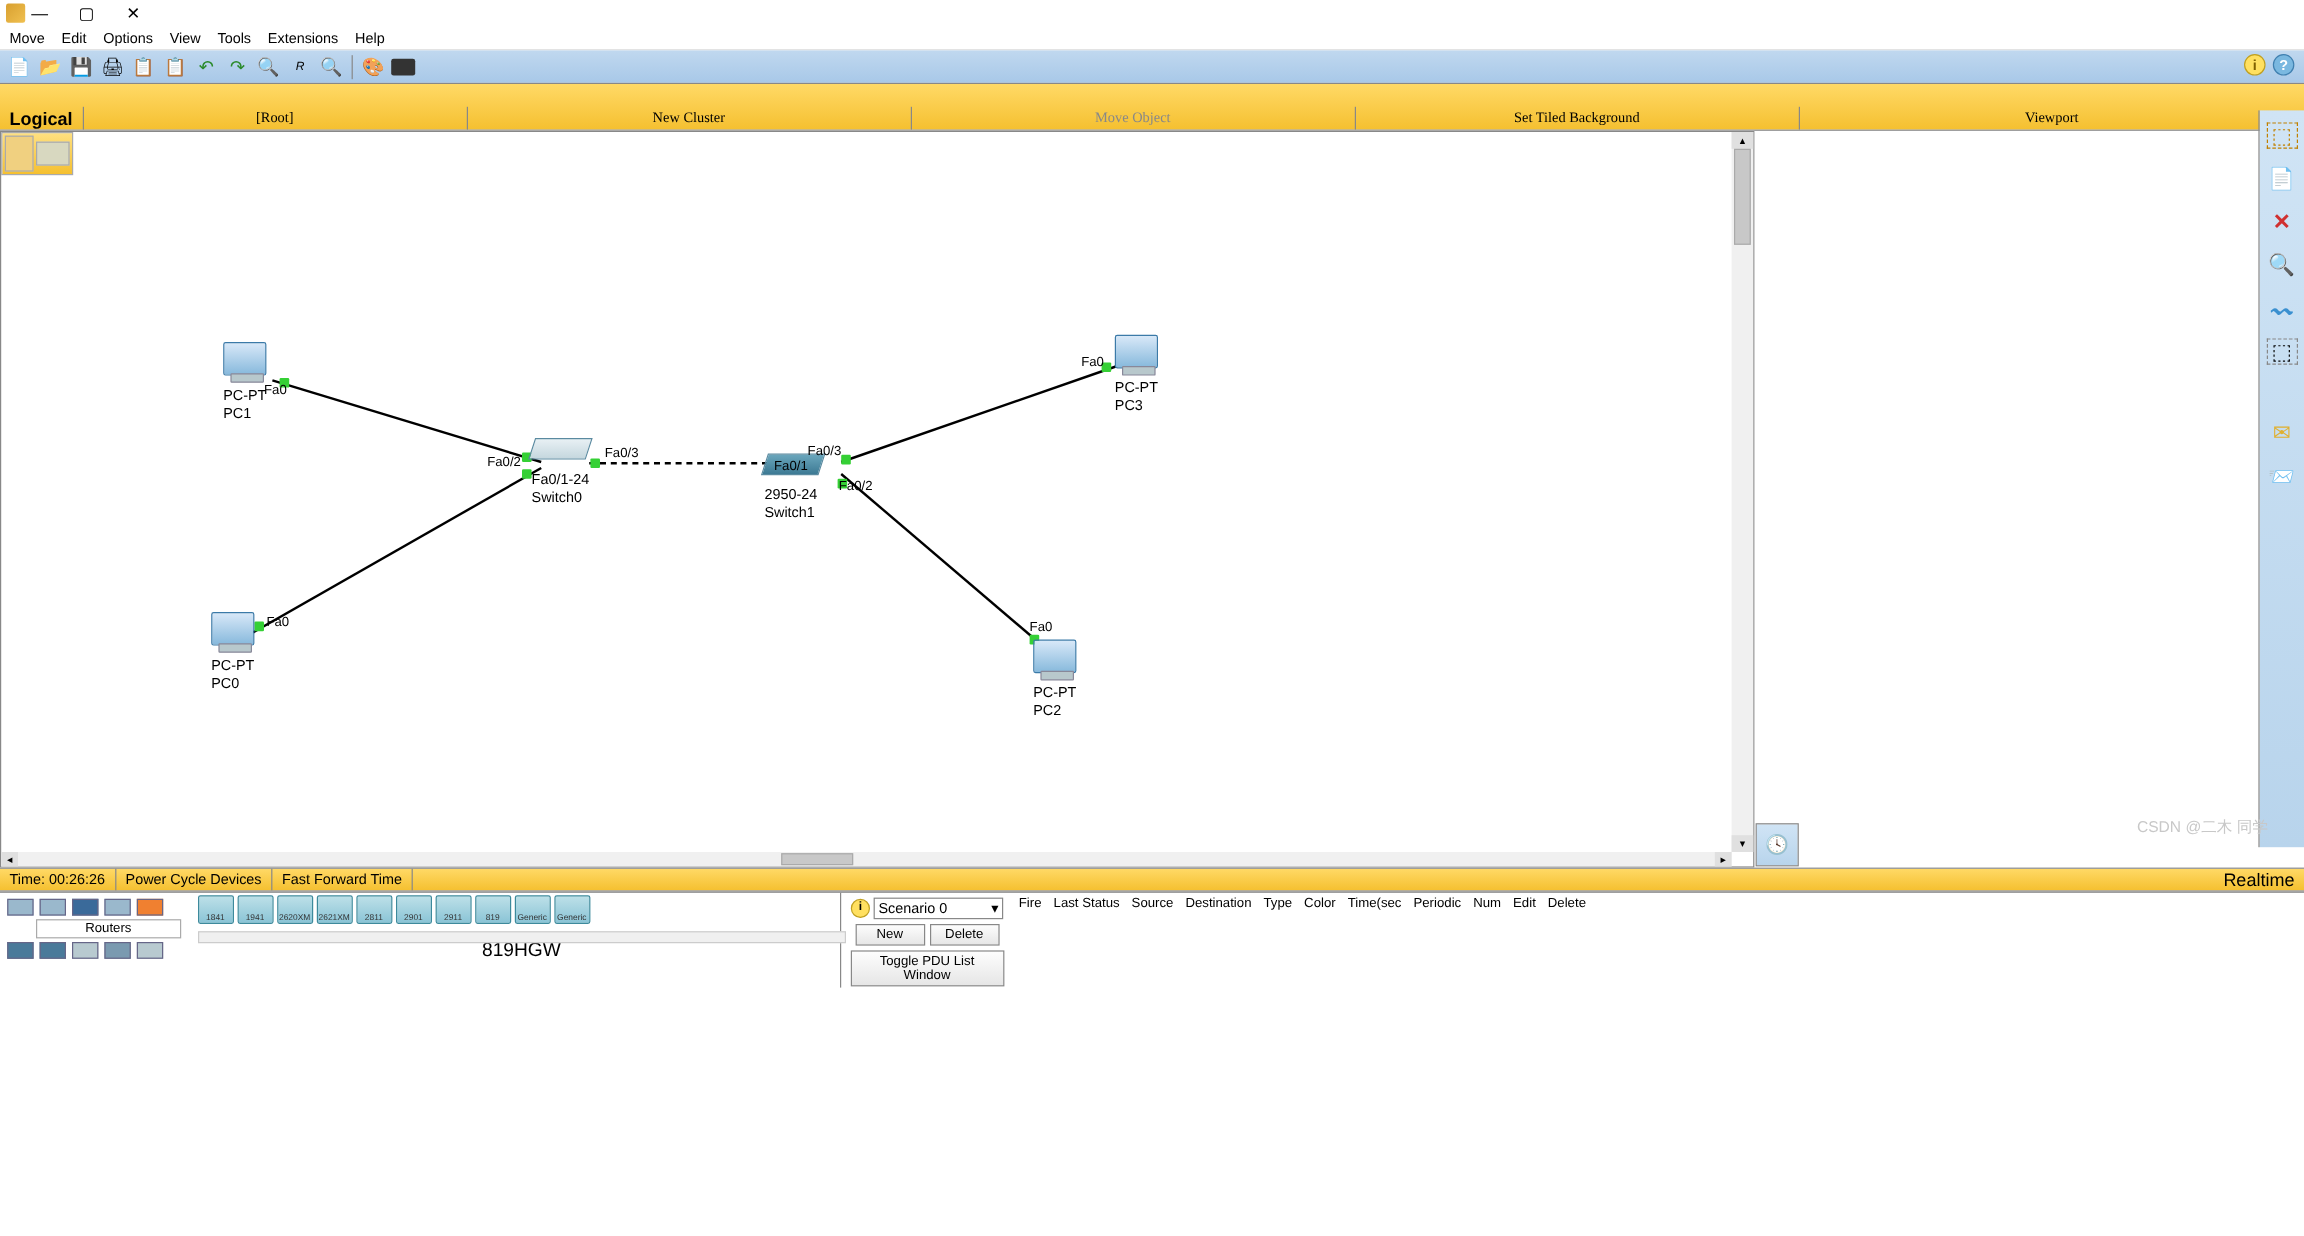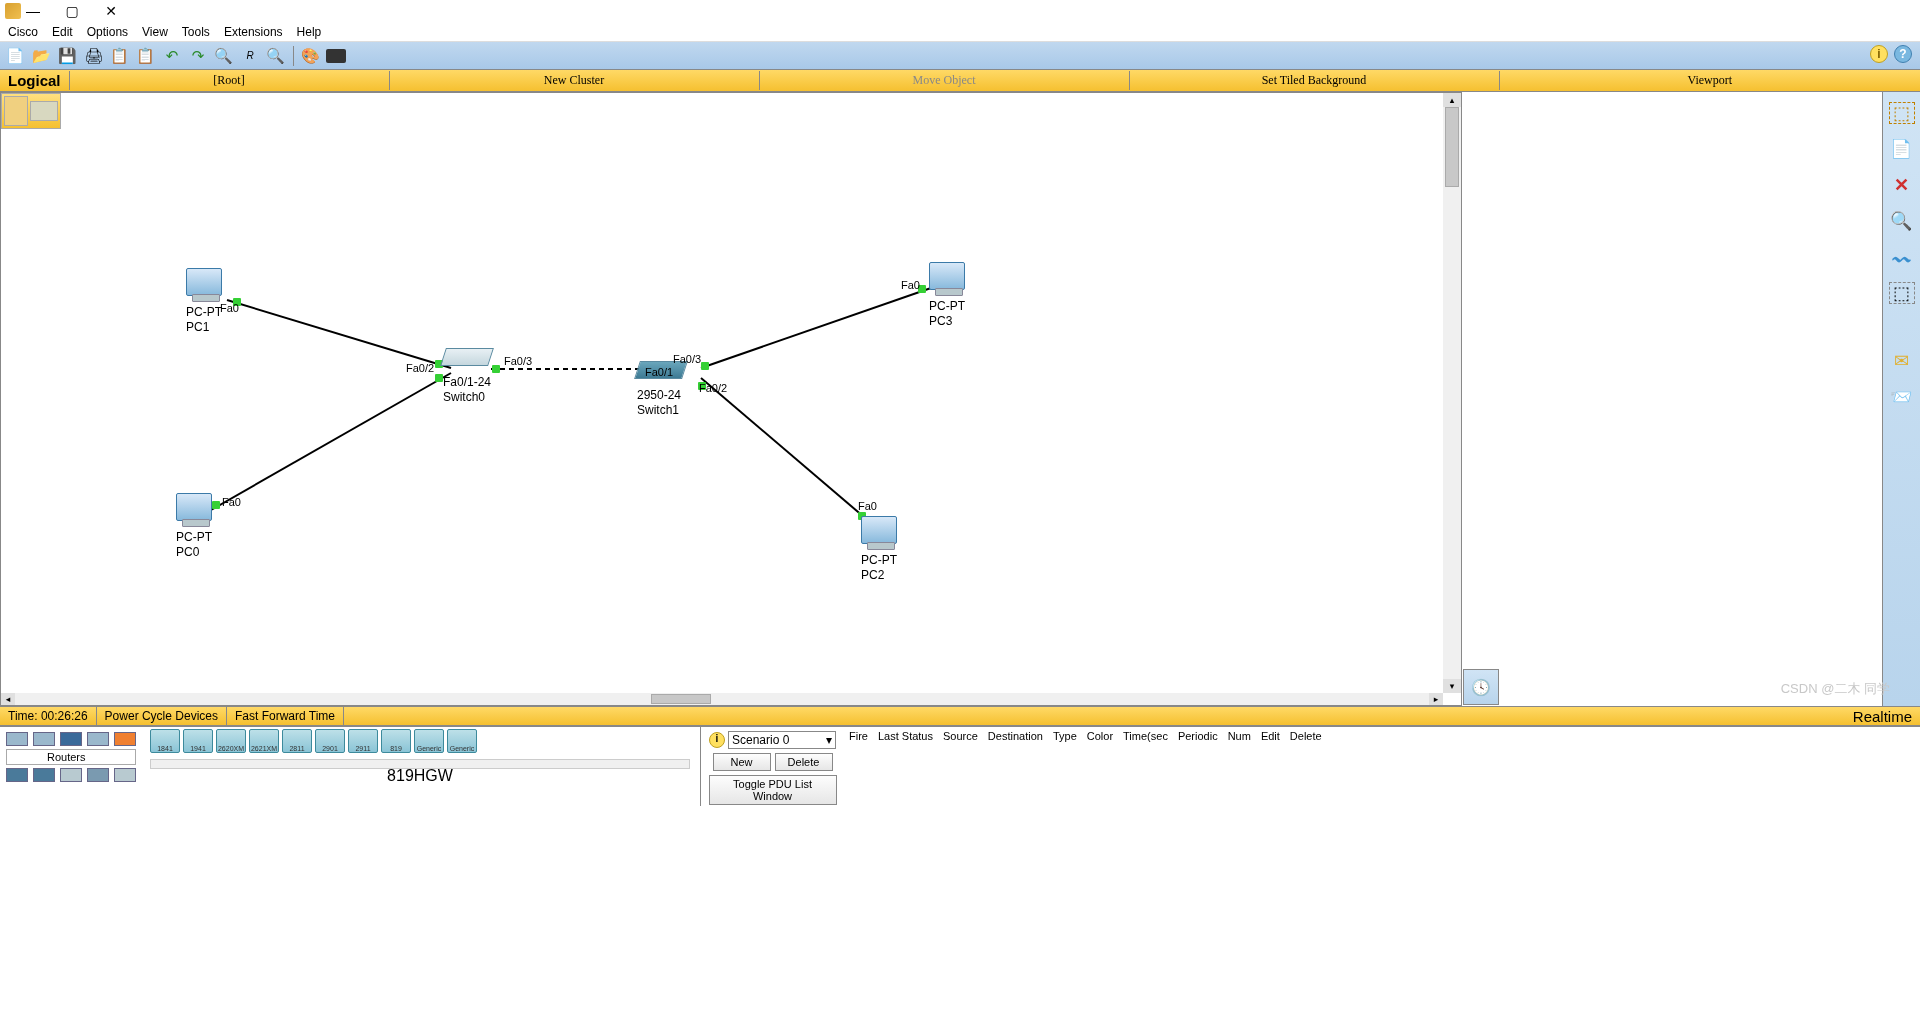--- a/index.html
+++ b/index.html
@@ -7,21 +7,21 @@
 .titlebar { height:22px; background:#fff; display:flex; align-items:center; padding:0 5px; }
 .titlebar-icon { width:16px; height:16px; background:linear-gradient(135deg,#d8a030,#f0c050); border-radius:2px; margin-right:5px; }
 .titlebar-text { flex:1; font-size:12px; }
 .winbtns { display:flex; gap:25px; margin-right:5px; }
 .winbtn { width:14px; height:14px; display:flex; align-items:center; justify-content:center; cursor:pointer; font-size:14px; }
 .menubar { height:20px; background:#fff; display:flex; align-items:center; padding:0 8px; gap:14px; border-bottom:1px solid #ddd; }
 .menubar span { cursor:pointer; }
 .toolbar { height:28px; background:linear-gradient(#c0d8ef,#a8c8e8); display:flex; align-items:center; padding:0 5px; gap:4px; border-bottom:1px solid #888; position:relative; }
 .tbtn { width:22px; height:22px; display:flex; align-items:center; justify-content:center; cursor:pointer; font-size:15px; }
 .tsep { width:1px; height:20px; background:#888; margin:0 2px; }
-.yellowbar { height:22px; background:linear-gradient(#ffd966,#f5c030); display:flex; align-items:center; border-bottom:1px solid #888; }
+.yellowbar { height:39px; background:linear-gradient(#ffd966,#f5c030); display:flex; align-items:flex-end; border-bottom:1px solid #888; }
 .yellowbar-left { font-weight:bold; font-size:15px; padding:0 8px; }
 .yellowbar-cell { border-left:1px solid #888; text-align:center; padding:2px 0;font-family:Liberation Serif, serif; }
 .yellowbar-right { font-weight:normal; font-size:15px; padding:0 8px; text-align:right; }
 .workspace { position:relative; background:#fff; height:614px; border:1px solid #888; }
 .ws-corner { position:absolute; top:0; left:0; width:60px; height:36px; background:linear-gradient(#ffe080,#f5c030); border:1px solid #aaa; display:flex; align-items:center; }
 .ws-corner .a { width:24px; height:30px; background:#f0d080; border:1px solid #aaa; margin:2px; }
 .ws-corner .b { width:28px; height:20px; background:#d8d8c0; border:1px solid #aaa; }
 .righttool { position:absolute; top:92px; right:0; width:38px; background:linear-gradient(#d0e4f5,#b8d4ec); border-left:1px solid #888; height:614px; display:flex; flex-direction:column; align-items:center; gap:14px; padding-top:10px; }
 .rtbtn { width:26px; height:22px; display:flex; align-items:center; justify-content:center; cursor:pointer; font-size:18px; }
 .canvas { position:absolute; left:0; top:0; right:18px; bottom:12px; overflow:hidden; }
@@ -40,21 +40,21 @@
 .plabel { position:absolute; font-size:11px; }
 .dot { position:absolute; width:8px; height:8px; background:#35d035; border-radius:1px; }
 .statusbar { height:20px; background:linear-gradient(#ffd966,#f5c030); display:flex; align-items:center; border-top:1px solid #888; border-bottom:1px solid #888; }
 .statusbar .cell { padding:0 8px; border-right:1px solid #888; height:100%; display:flex; align-items:center; }
 .bottom { height:80px; display:flex; border-top:1px solid #888; }
 .palette { width:700px; display:flex; flex-direction:column; }
 .prow { display:flex; align-items:center; padding:2px 6px; gap:6px; }
 .picon { width:22px; height:14px; cursor:pointer; background:#9ab8cc; border:1px solid #668; }
 .picon.r { background:#f08030; }
 .devicon { width:30px; height:24px; background:linear-gradient(#bde0e8,#8ac4d6); border:1px solid #3d8a9c; border-radius:2px; cursor:pointer; display:flex; align-items:flex-end; justify-content:center; font-size:7px; color:#333; }
-.catlabel { border:1px solid #aaa; padding:1px 40px; background:#fff; font-size:11px; }
+.catlabel { border:1px solid #aaa; padding:1px 40px; background:#fff; font-size:11px;margin-left:24px; }
 .hscroll2 { width:540px; height:10px; background:#f0f0f0; border:1px solid #ccc; position:relative; top:4px;}
 .simpanel { width:144px; border-left:1px solid #888; padding:4px; display:flex; flex-direction:column; gap:4px; align-items:center; }
 .scenario-row { display:flex; align-items:center; gap:3px; }
 .scen-sel { width:108px; border:1px solid #888; padding:1px 3px; background:#fff; }
 .simbtn { border:1px solid #888; background:linear-gradient(#fdfdfd,#e6e6e6); padding:2px 6px; font-size:11px; cursor:pointer; }
 .pdutable { flex:1; border-left:0; }
 .pdutable .hdr { display:flex; height:18px; align-items:center;}
 .pdutable .hdr span { padding:2px 5px; font-size:11px; }
 .watermark { position:absolute; right:30px; top:680px; color:#c8c8c8; font-size:13px; }
 svg.net { position:absolute; left:0; top:0; width:100%; height:100%; pointer-events:none; }
@@ -68,21 +68,21 @@
 <div class="titlebar">
   <div class="titlebar-icon"></div>
   <div class="winbtns">
     <div class="winbtn">—</div>
     <div class="winbtn">▢</div>
     <div class="winbtn">✕</div>
   </div>
 </div>
 
 <div class="menubar">
-  <span>Cisco</span>
+  <span>Move</span>
   <span>Edit</span>
   <span>Options</span>
   <span>View</span>
   <span>Tools</span>
   <span>Extensions</span>
   <span>Help</span>
 </div>
 
 <div class="toolbar">
   <div class="tbtn">📄</div>

